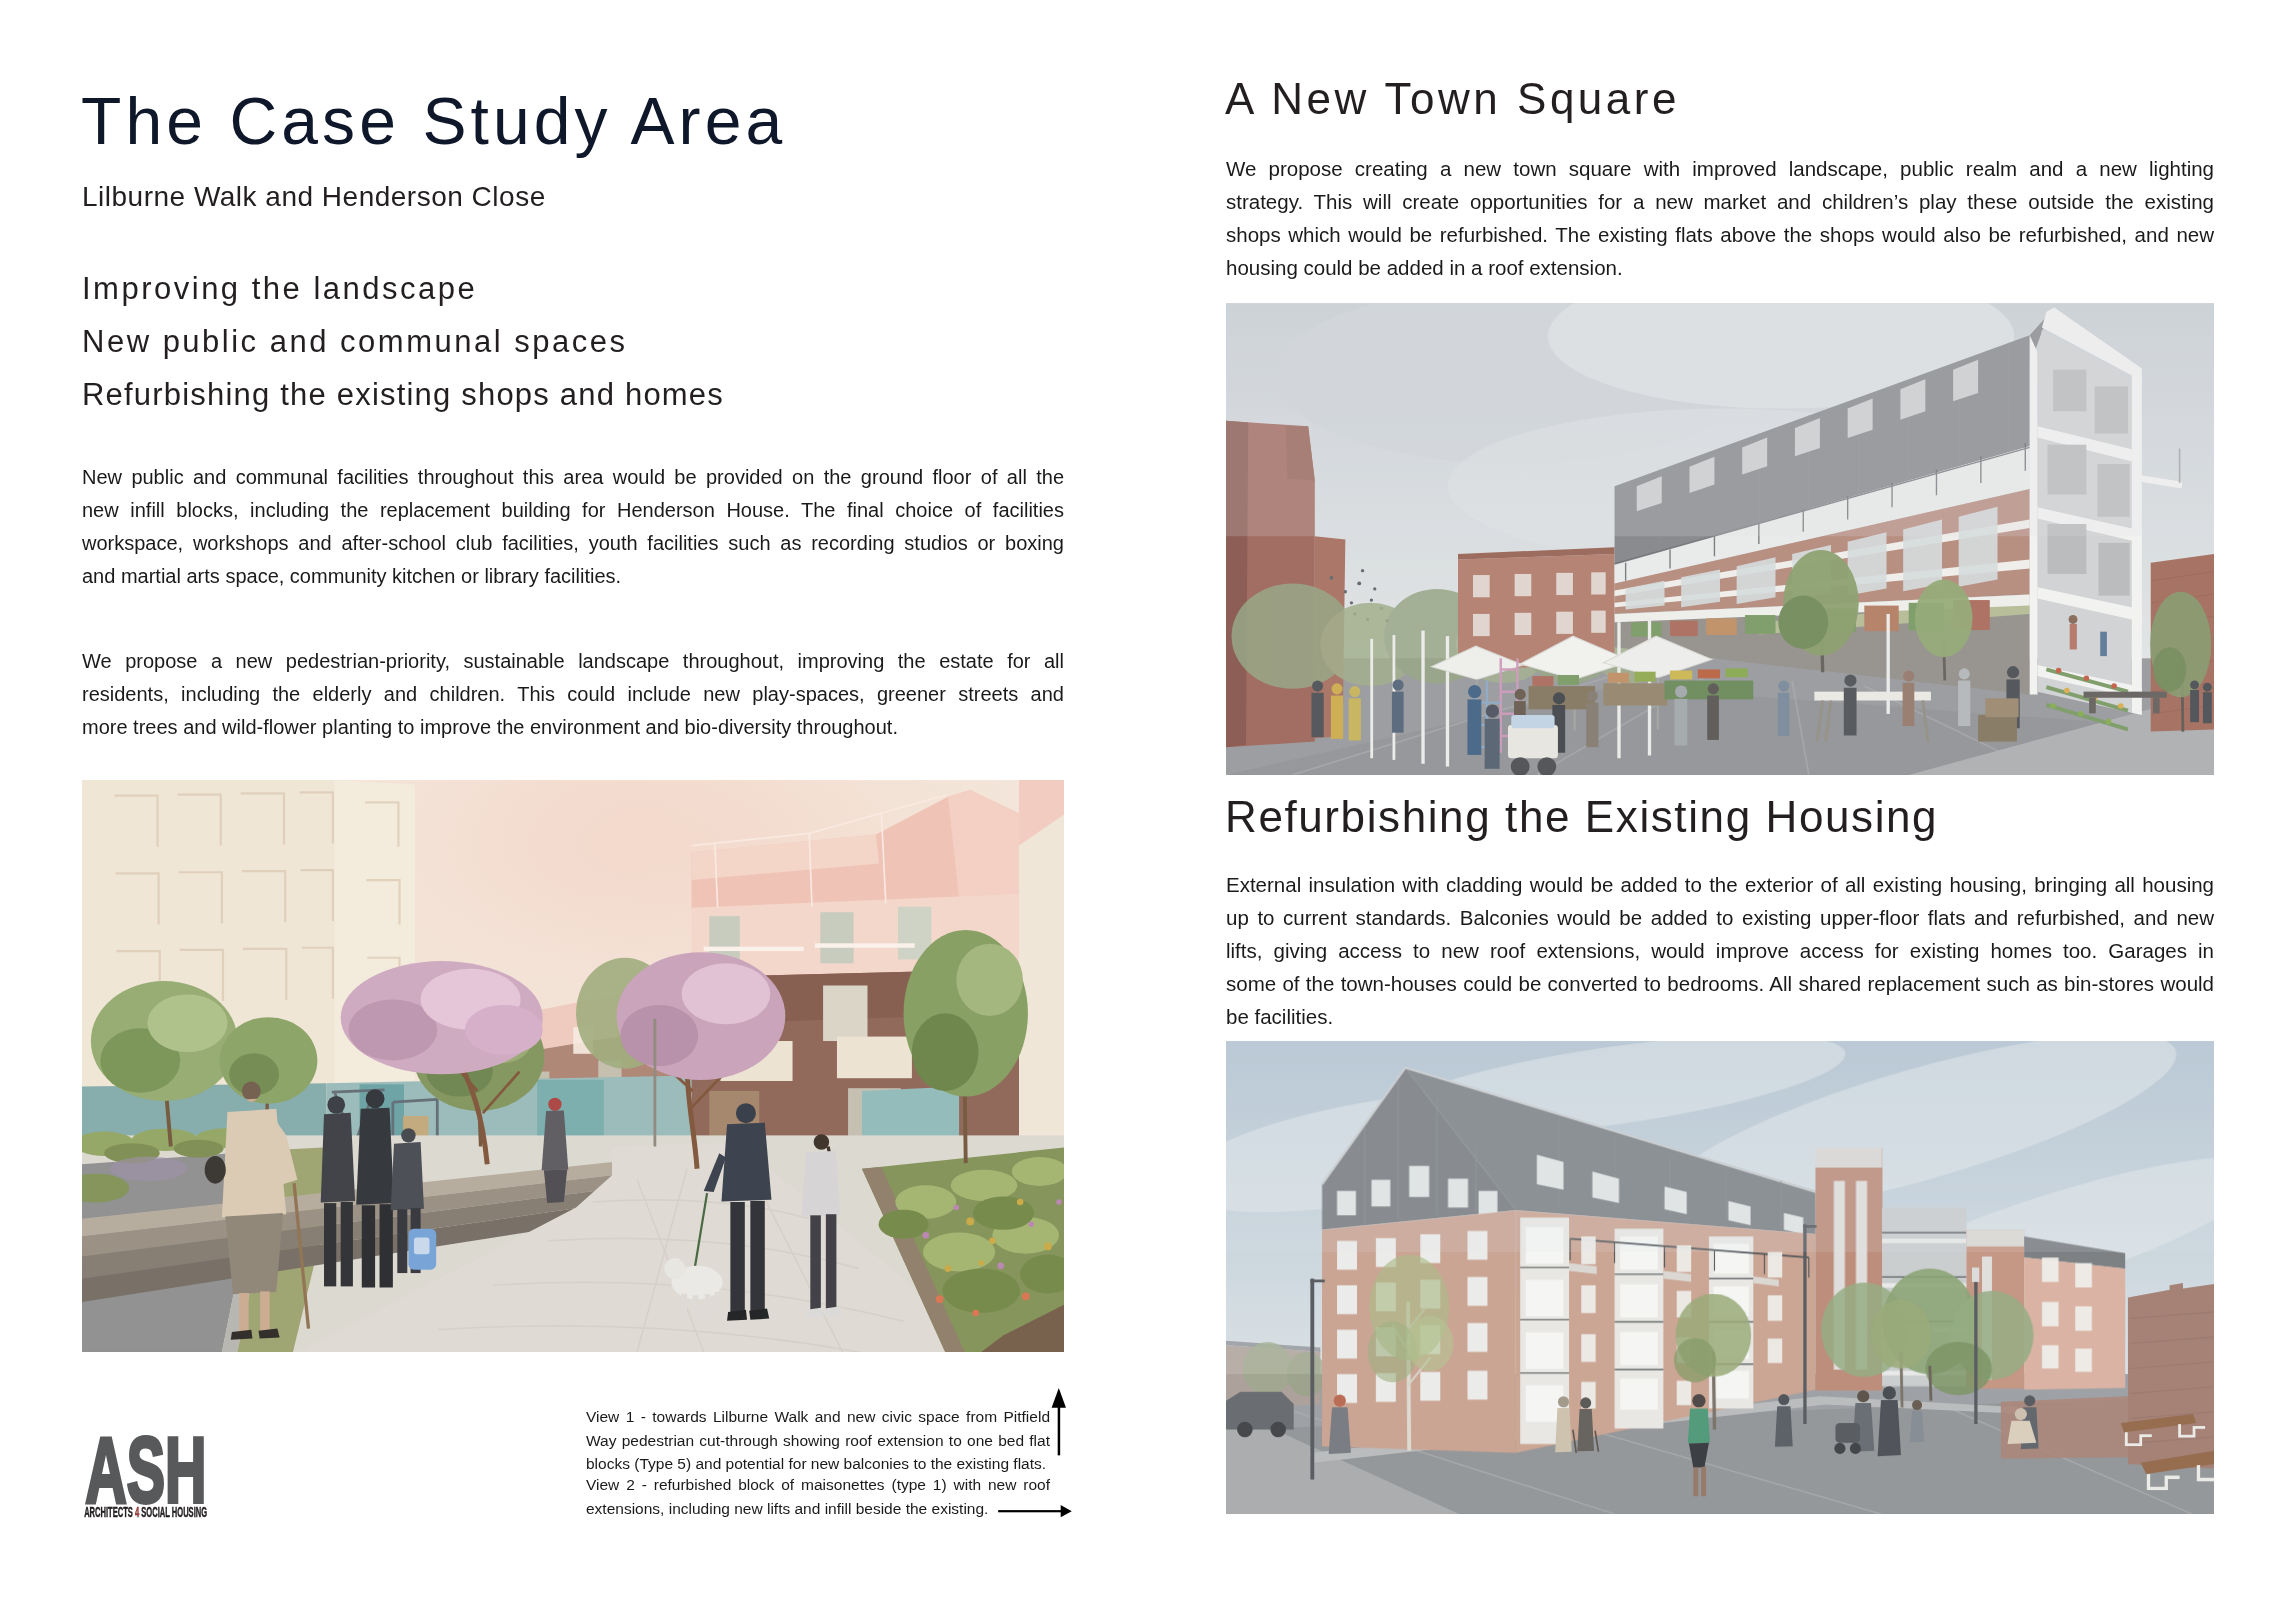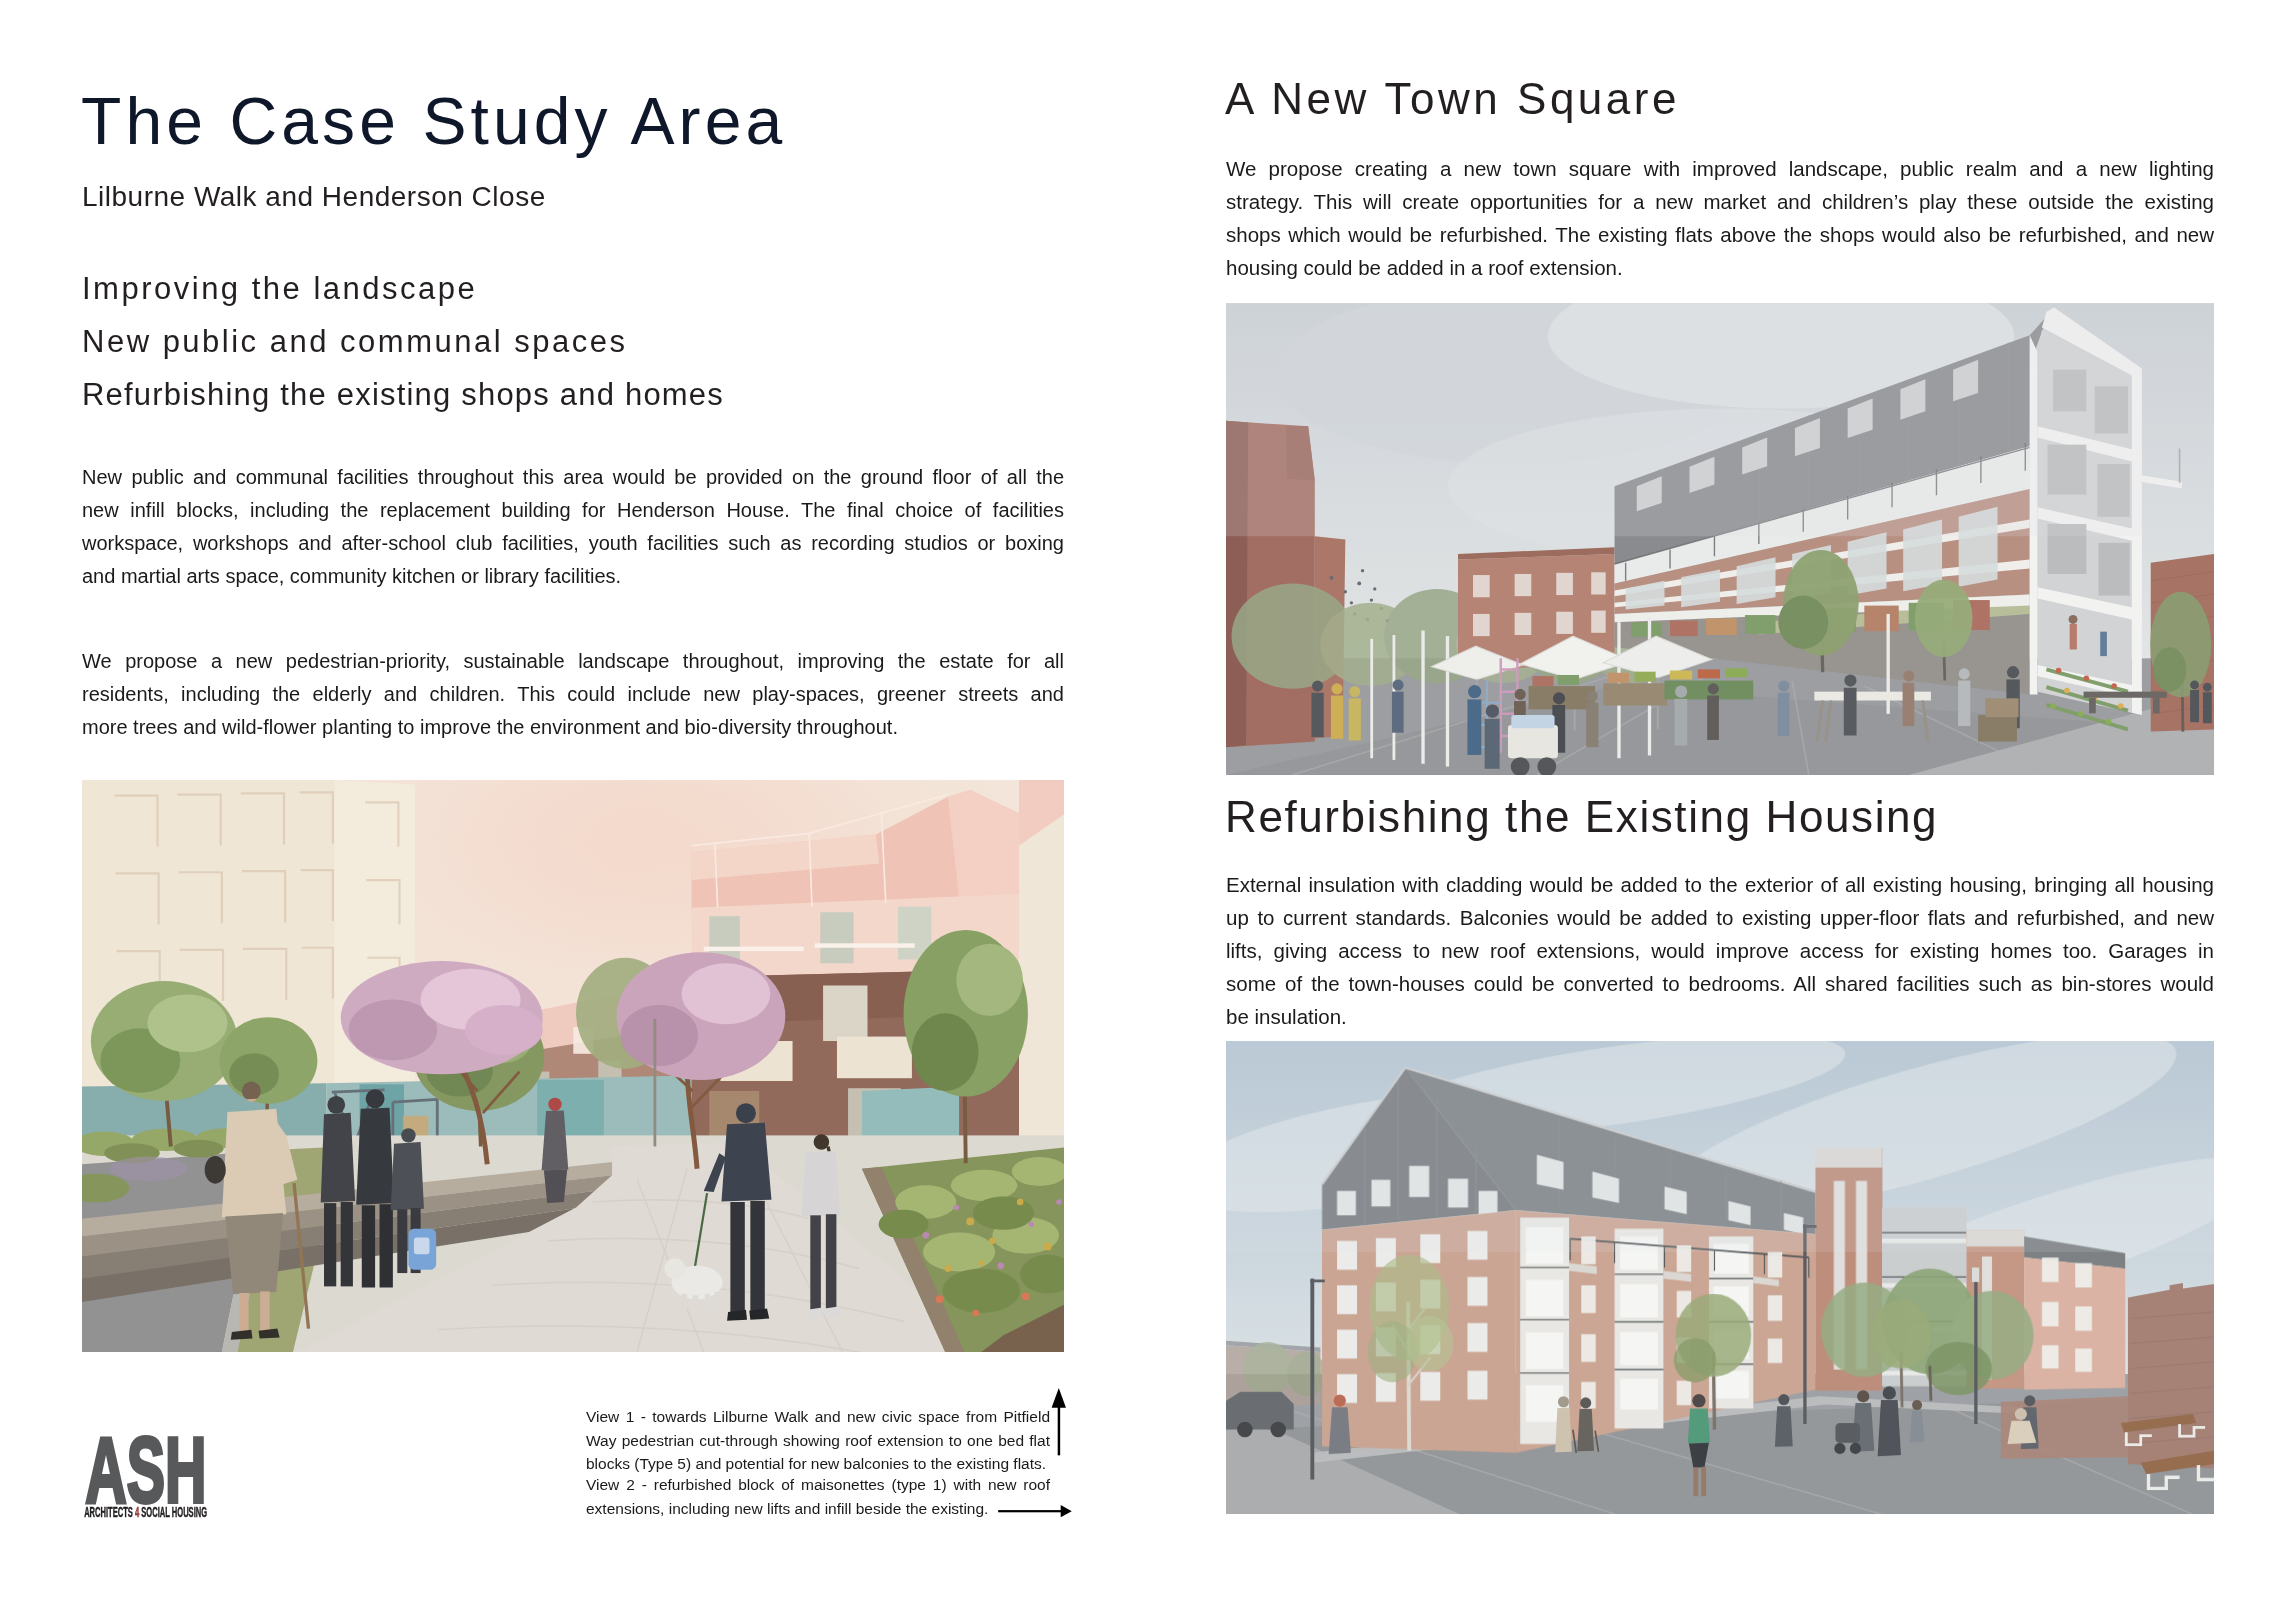--- a/index.html
+++ b/index.html
@@ -705,22 +705,22 @@
 <rect x="0" y="0" width="1780" height="850" fill="#e8ebec" opacity="0.15"></rect>
 <rect x="0" y="0" width="1780" height="420" fill="#dfe3e5" opacity="0.2"></rect>
 </svg>
 
 <div class="abs" id="rhead2" style="left:1225px;top:795px;font-size:44px;line-height:44px;letter-spacing:1.6px;color:#231f20;">Refurbishing the Existing Housing</div>
 
 <div class="abs" id="rbody2" style="left:1226px;top:868px;width:988px;font-size:20.5px;line-height:33px;color:#1a1a1a;">
 <span class="jline">External insulation with cladding would be added to the exterior of all existing housing, bringing all housing</span>
 <span class="jline">up to current standards. Balconies would be added to existing upper-floor flats and refurbished, and new</span>
 <span class="jline">lifts, giving access to new roof extensions, would improve access for existing homes too. Garages in</span>
-<span class="jline">some of the town-houses could be converted to bedrooms. All shared facilities such as bin-stores would</span>
-<span class="jlast">be insulation.</span>
+<span class="jline">some of the town-houses could be converted to bedrooms. All shared replacement such as bin-stores would</span>
+<span class="jlast">be facilities.</span>
 </div>
 
 <svg class="abs" id="img3" style="left:1226px;top:1041px;" width="988" height="473" viewBox="0 0 1780 852">
 <defs>
   <linearGradient id="i3sky" x1="0" y1="0" x2="0" y2="1">
     <stop offset="0%" stop-color="#aebfce"></stop>
         <stop offset="60%" stop-color="#c9d4dc"></stop>
         <stop offset="100%" stop-color="#dde3e6"></stop>
   </linearGradient>
 </defs>

